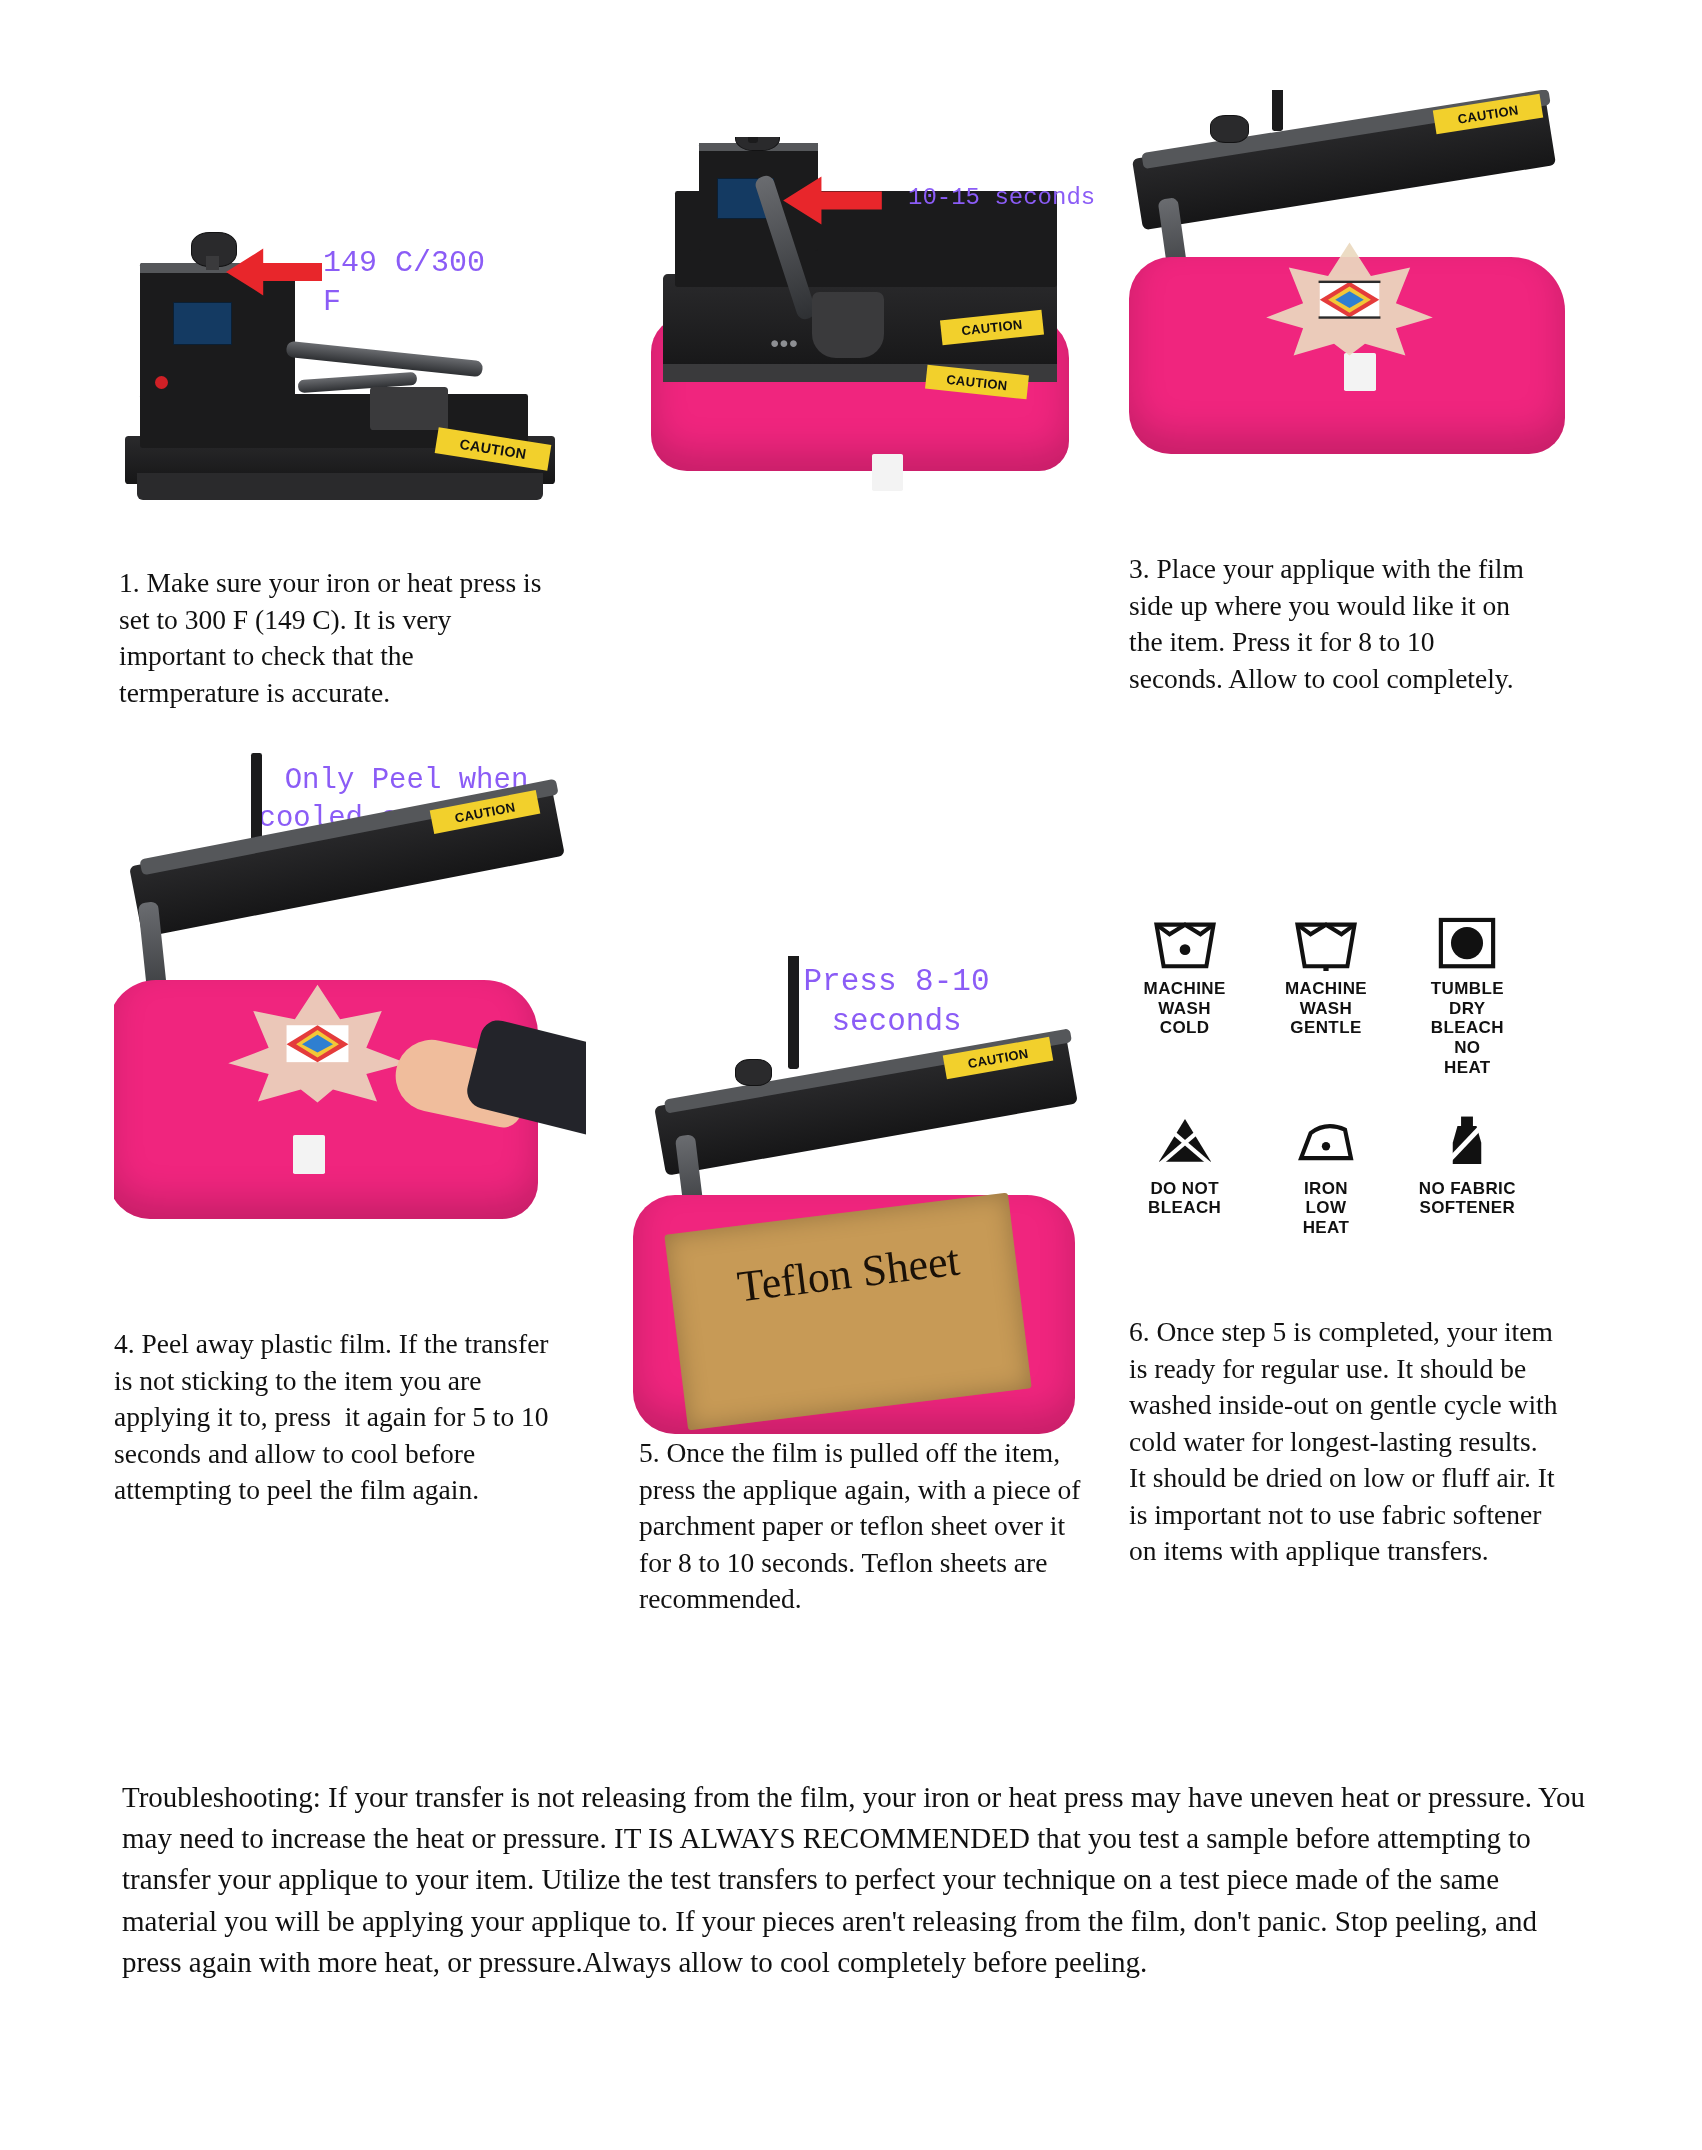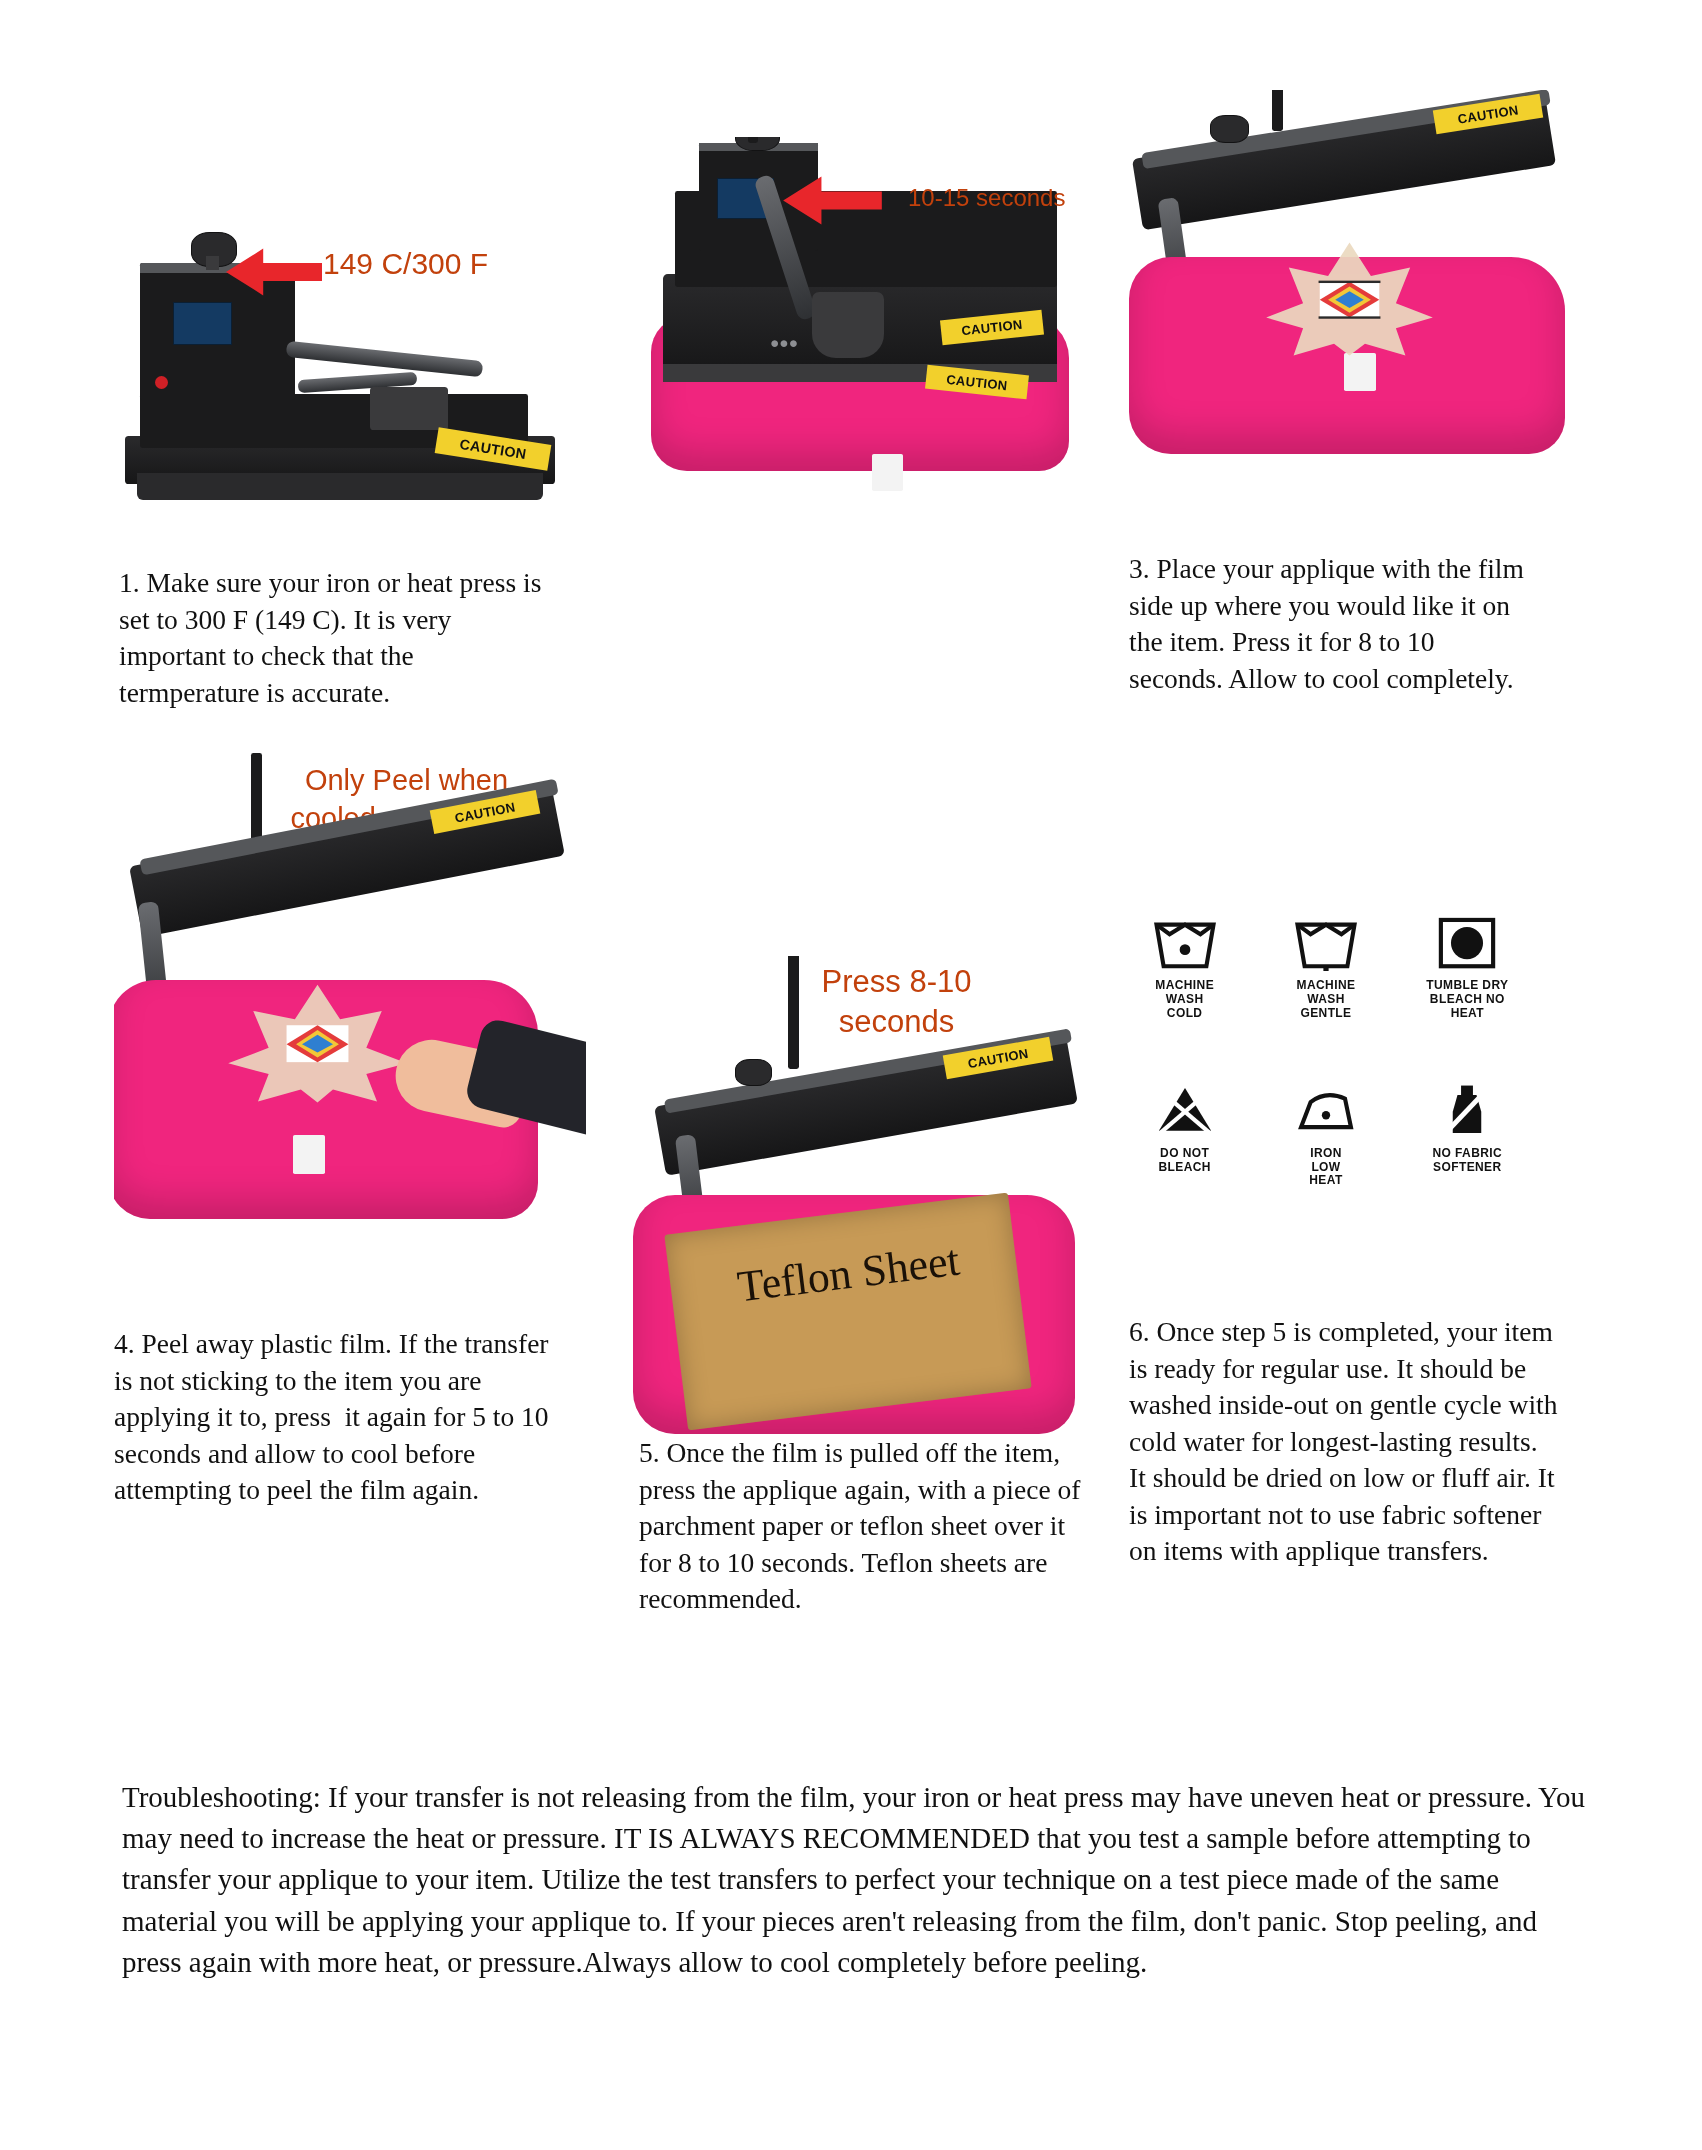--- a/index.html
+++ b/index.html
@@ -26,24 +26,24 @@
   .caption {
     position: absolute;
     font-family: "Liberation Serif", serif;
     font-size: 27.5px;
     line-height: 1.33;
     color: #111;
     white-space: pre-wrap;
   }
   .annot {
     position: absolute;
-    font-family: Liberation Sans, sans-serif;
+    font-family: Liberation Mono, monospace;
     font-size: 26px;
     line-height: 1.3;
-    color: #c2410c;
+    color: #8b5cf6;
     white-space: pre-wrap;
     text-align: center;
   }
 
   
   .photo {
     position: absolute;
     overflow: hidden;
   }
 
@@ -133,21 +133,21 @@
     display: flex;
     flex-direction: column;
     align-items: center;
     justify-content: flex-start;
   }
   .care-cell svg { display:block; }
   .care-label {
     margin-top: 8.4px;
     font-family: "Liberation Sans", sans-serif;
     font-weight: bold;
-    font-size: 12px;
+    font-size: 17px;
     line-height: 1.15;
     letter-spacing: 0.4px;
     text-align: center;
     color: #111;
     white-space: pre-line;
   }
 
   
   .troubleshoot {
     position: absolute;

